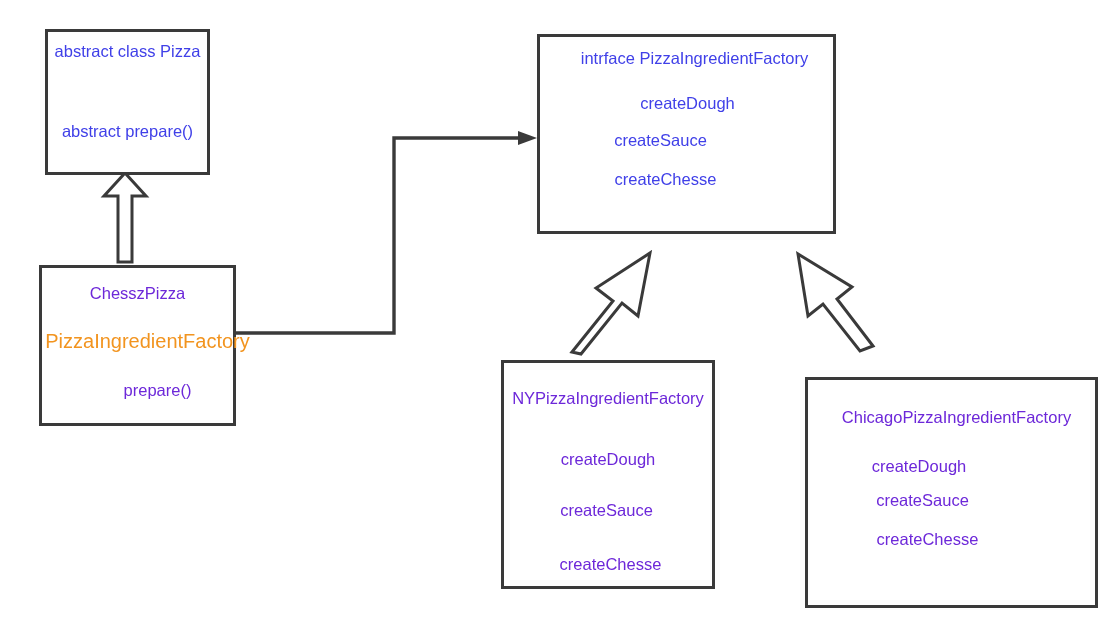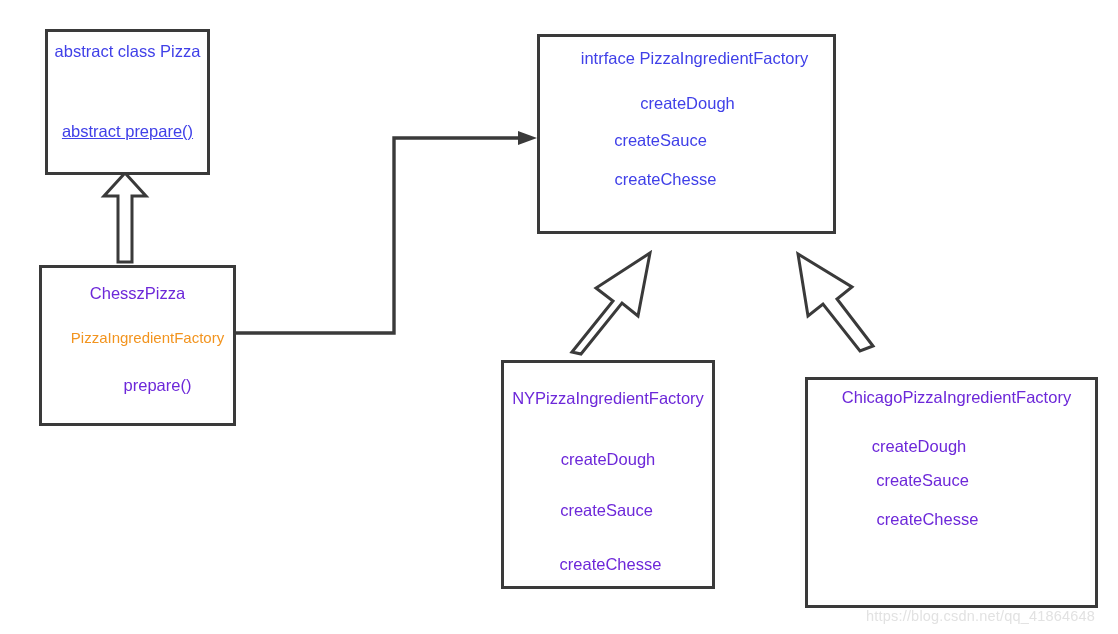--- a/index.html
+++ b/index.html
@@ -37,29 +37,29 @@
   .t-orange { color: #f2941f; }
   .t-gray   { color: #6d28d9; }
 
   
   #node-pizza {
     left: 45px; top: 29px; width: 165px; height: 146px;
     padding-top: 10px;
   }
   #node-pizza .line { font-size: 16.5px; }
   #node-pizza .line-title { margin-top: 0px; }
-  #node-pizza .line-prepare { margin-top: 62px; text-decoration: underline; }
+  #node-pizza .line-prepare { margin-top: 62px; }
 
   
   #node-chessz {
     left: 39px; top: 265px; width: 197px; height: 161px;
     padding-top: 16px;
   }
   #node-chessz .line { font-size: 16.5px; }
-  #node-chessz .line-2 { margin-top: 28px; font-size: 15px; padding-left: 20px; }
+  #node-chessz .line-2 { margin-top: 28px; font-size: 20px; padding-left: 20px; }
   #node-chessz .line-3 { margin-top: 29px; padding-left: 40px; }
 
   
   #node-interface {
     left: 537px; top: 34px; width: 299px; height: 200px;
     padding-top: 12px;
   }
   #node-interface .line { font-size: 16.5px; }
   #node-interface .line-title { margin-left: 16px; }
   #node-interface .m-0 { margin-top: 27px; margin-left: 2px; }
@@ -73,21 +73,21 @@
     gap: 16px;
   }
   #node-ny .line { font-size: 16.5px; }
   #node-ny .m-0 { margin-top: 27px; }
   #node-ny .m-1 { margin-top: 17px; margin-left: -3px; }
   #node-ny .m-2 { margin-top: 20px; margin-left: 5px; }
 
   
   #node-chicago {
     left: 805px; top: 377px; width: 293px; height: 231px;
-    padding-top: 8px;
+    padding-top: 28px;
   }
   #node-chicago .line { font-size: 16.5px; }
   #node-chicago .line-title { margin-left: 10px; }
   #node-chicago .m-0 { margin-top: 31px; margin-left: -65px; }
   #node-chicago .m-1 { margin-top: 16px; margin-left: -58px; }
   #node-chicago .m-2 { margin-top: 21px; margin-left: -48px; }
 
   
   #edges {
     position: absolute;
@@ -161,15 +161,14 @@
     <div class="line m-2 t-gray">createChesse</div>
   </div>
 
   <div class="node" id="node-chicago">
     <div class="line line-title t-gray">ChicagoPizzaIngredientFactory</div>
     <div class="line m-0 t-gray">createDough</div>
     <div class="line m-1 t-gray">createSauce</div>
     <div class="line m-2 t-gray">createChesse</div>
   </div>
 
-  <div id="watermark">https://blog.csdn.net/qq_41864648</div>
 
 </div>
 
 </body></html>

